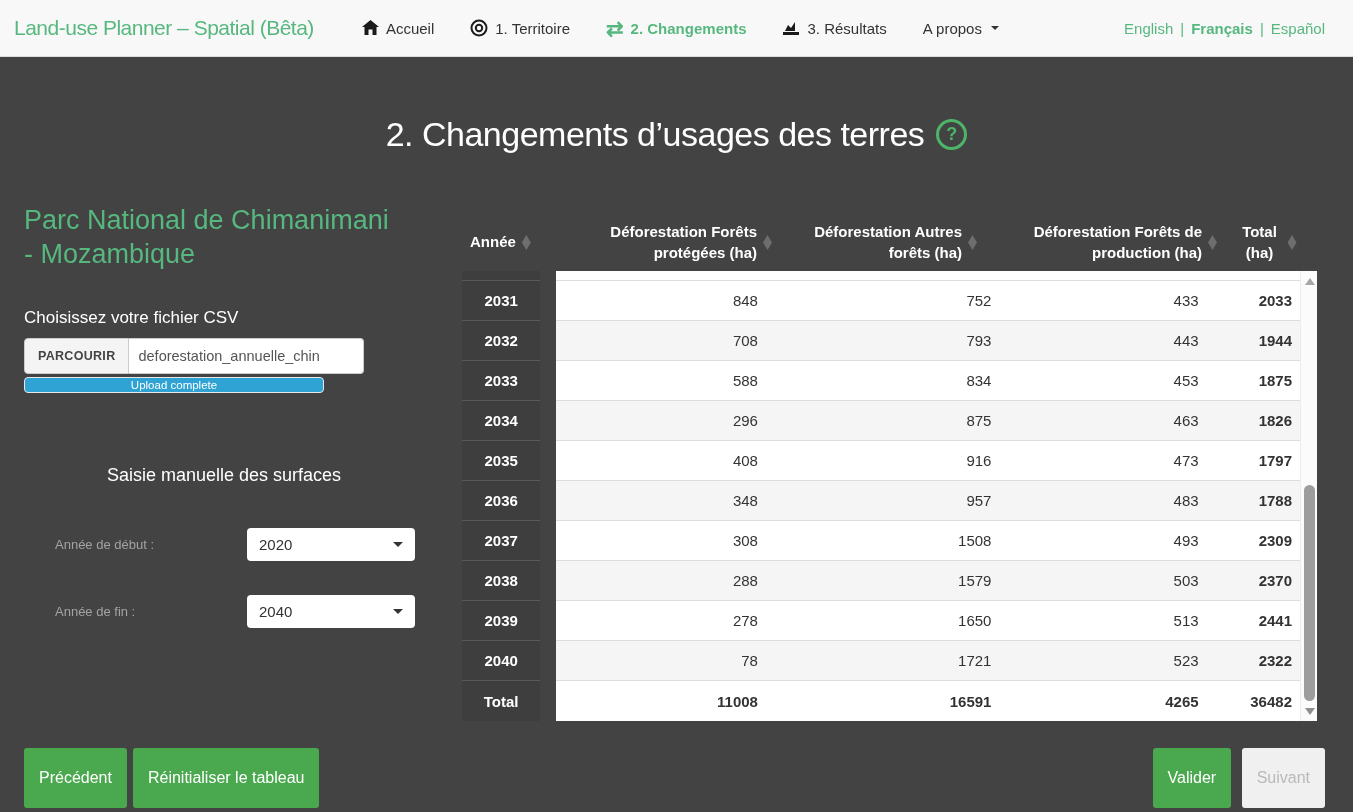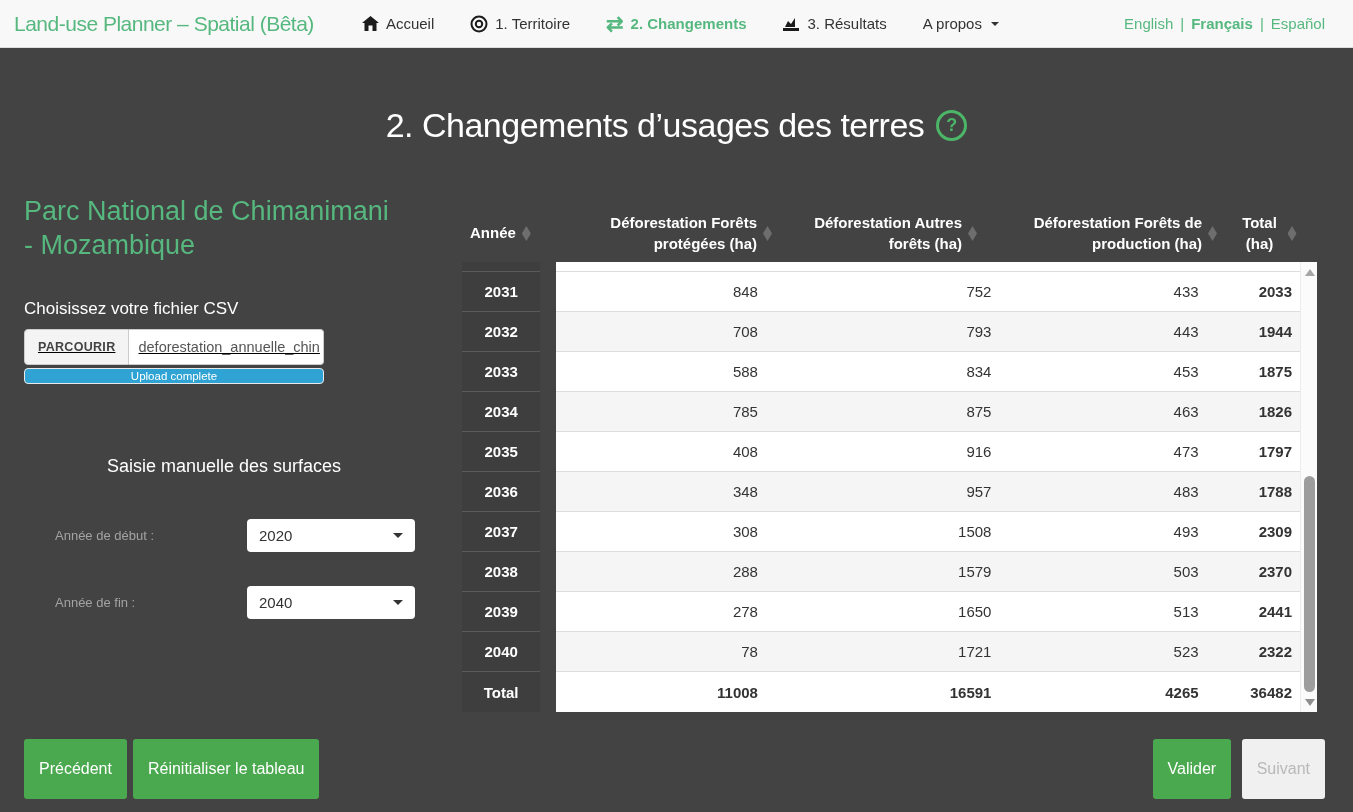--- a/index.html
+++ b/index.html
@@ -1,20 +1,20 @@
 <!DOCTYPE html>
 <html><head>
 <meta charset="utf-8">
 <style>
   * { margin:0; padding:0; box-sizing:border-box; }
   html,body { width:1353px; height:812px; overflow:hidden; }
   body { font-family:"Liberation Sans", sans-serif; background:#434343; }
 
   
-  .navbar { height:48px; background:#f8f8f8; border-bottom:1px solid #ddd;
+  .navbar { height:57px; background:#f8f8f8; border-bottom:1px solid #ddd;
             display:flex; align-items:center; padding:0 14px; }
   .brand { font-size:21px; color:#56b87f; letter-spacing:-0.5px; margin-right:48px; white-space:nowrap; }
   .nav-items { display:flex; align-items:center; gap:36px; }
   .nav-item { display:flex; align-items:center; gap:7px; font-size:15px; color:#333; cursor:pointer; white-space:nowrap; }
   .nav-item.active { color:#56b87f; font-weight:bold; }
   .nav-icon { display:inline-flex; align-items:center; justify-content:center; }
   .swap-glyph { font-size:21px; font-weight:bold; color:#56b87f; line-height:1; }
   .caret-down { width:0; height:0; border-left:4px solid transparent; border-right:4px solid transparent;
                 border-top:4px solid #333; margin-left:2px; }
   .langs { margin-left:auto; font-size:15px; color:#56b87f; display:flex; gap:7px; align-items:center; padding-right:14px; }
@@ -29,21 +29,21 @@
                color:#4cb567; font-size:18px; font-weight:bold; cursor:pointer; }
 
   
   .content { display:flex; margin-top:40px; }
   .sidebar { width:462px; padding-left:24px; flex-shrink:0; }
   .table-area { width:855px; }
 
   
   .project-title { color:#56b87f; font-size:27px; line-height:1.25; margin-top:10px; width:380px; }
   .csv-label { color:#fff; font-size:17px; margin-top:36px; }
-  .file-group { display:flex; width:300px; height:36px; margin-top:10px;text-decoration:underline; }
+  .file-group { display:flex; width:340px; height:36px; margin-top:10px; }
   .browse-btn { background:#f4f4f4; border:1px solid #ccc; border-radius:4px 0 0 4px;
                 font-size:12.5px; font-weight:bold; color:#444; padding:0 13px;
                 display:flex; align-items:center; cursor:pointer; letter-spacing:0.3px; }
   .file-name { background:#fff; border:1px solid #ccc; border-left:none; border-radius:0 4px 4px 0;
                flex:1; font-size:14.5px; color:#555; display:flex; align-items:center;
                padding:0 9px; overflow:hidden; white-space:nowrap; }
   .progress { width:300px; height:16px; margin-top:3px; background:#2fa4d4; border:1px solid #e8e8e8;
               border-radius:4px; display:flex; align-items:center; justify-content:center; }
   .progress span { color:#fff; font-size:11.5px; }
   .manual-title { color:#fff; font-size:18px; margin-top:72px; width:400px; text-align:center; }
@@ -249,21 +249,21 @@
   <div class="trow">
     <div class="cell c-year">2033</div>
     <div class="cell c-num c1">588</div>
     <div class="cell c-num c2">834</div>
     <div class="cell c-num c3">453</div>
     <div class="cell c-num c-total">1875</div>
   </div>
 
   <div class="trow striped">
     <div class="cell c-year">2034</div>
-    <div class="cell c-num c1">785</div>
+    <div class="cell c-num c1">296</div>
     <div class="cell c-num c2">875</div>
     <div class="cell c-num c3">463</div>
     <div class="cell c-num c-total">1826</div>
   </div>
 
   <div class="trow">
     <div class="cell c-year">2035</div>
     <div class="cell c-num c1">408</div>
     <div class="cell c-num c2">916</div>
     <div class="cell c-num c3">473</div>

